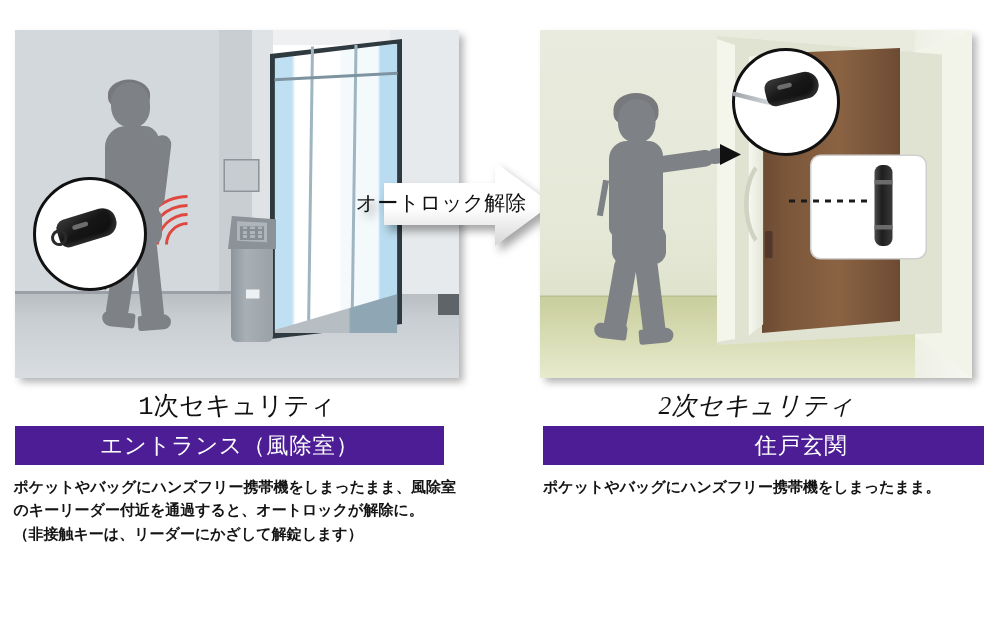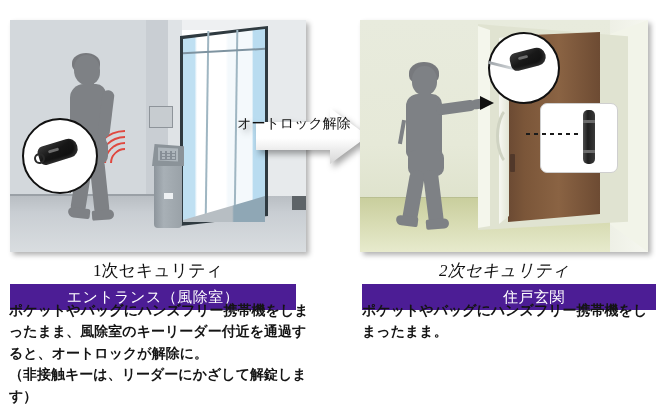--- a/index.html
+++ b/index.html
@@ -171,40 +171,40 @@
   .r-shoe2{left:66px;top:199px;width:23px;height:10px;border-radius:3px 8px 8px 3px;transform:rotate(-5deg);}
   .r-arrowhead{position:absolute;left:120px;top:76px;width:0;height:0;
      border-left:14px solid #111;border-top:7px solid transparent;border-bottom:7px solid transparent;}
 
   
   .arrow-wrap{position:absolute;left:256px;top:108px;width:112px;height:56px;
      filter:drop-shadow(3px 4px 3px rgba(0,0,0,.35));}
   .arrow-shape{width:112px;height:56px;
      background:linear-gradient(180deg,#ffffff 0%,#ffffff 54%,#ececec 75%,#d6d6d6 100%);
      clip-path:polygon(0 14px,74px 14px,74px 0,112px 28px,74px 56px,74px 42px,0 42px);}
-  .arrow-label{position:absolute;left:0;top:2px;width:76px;height:28px;
+  .arrow-label{position:absolute;left:0;top:14px;width:76px;height:28px;
      display:flex;align-items:center;justify-content:center;
      font-size:14px;color:#111;letter-spacing:0px;white-space:nowrap;}
 
   
   .sec-title{position:absolute;top:258px;height:24px;
      display:flex;align-items:center;justify-content:center;
      font-size:17px;color:#111;}
-  .sec-title-left{left:10px;width:296px;}
+  .sec-title-left{left:10px;width:296px;font-family:Liberation Mono, monospace;}
   .sec-title-right{left:360px;width:288px;font-style:italic;}
 
   .bar{position:absolute;top:284px;height:26px;background:#4c1d95;
      display:flex;align-items:center;justify-content:center;}
   .bar span{font-size:15px;color:#ffffff;letter-spacing:.5px;}
   .bar-left{left:10px;width:286px;}
   .bar-right{left:362px;width:344px;text-align:right;}
 
-  .body-text{position:absolute;top:300px;
+  .body-text{position:absolute;top:318px;
      font-family:"DejaVu Sans","Liberation Sans",sans-serif;
-     font-size:14px;line-height:1.53;color:#141414;font-weight:700;
+     font-size:10px;line-height:1.53;color:#141414;font-weight:700;
      white-space:pre-line;}
   .body-left{left:9px;width:300px;}
   .body-right{left:362px;width:290px;}
 </style>
 </head>
 <body>
 
 <div class="stage">
 
   <div class="panel panel-left">

